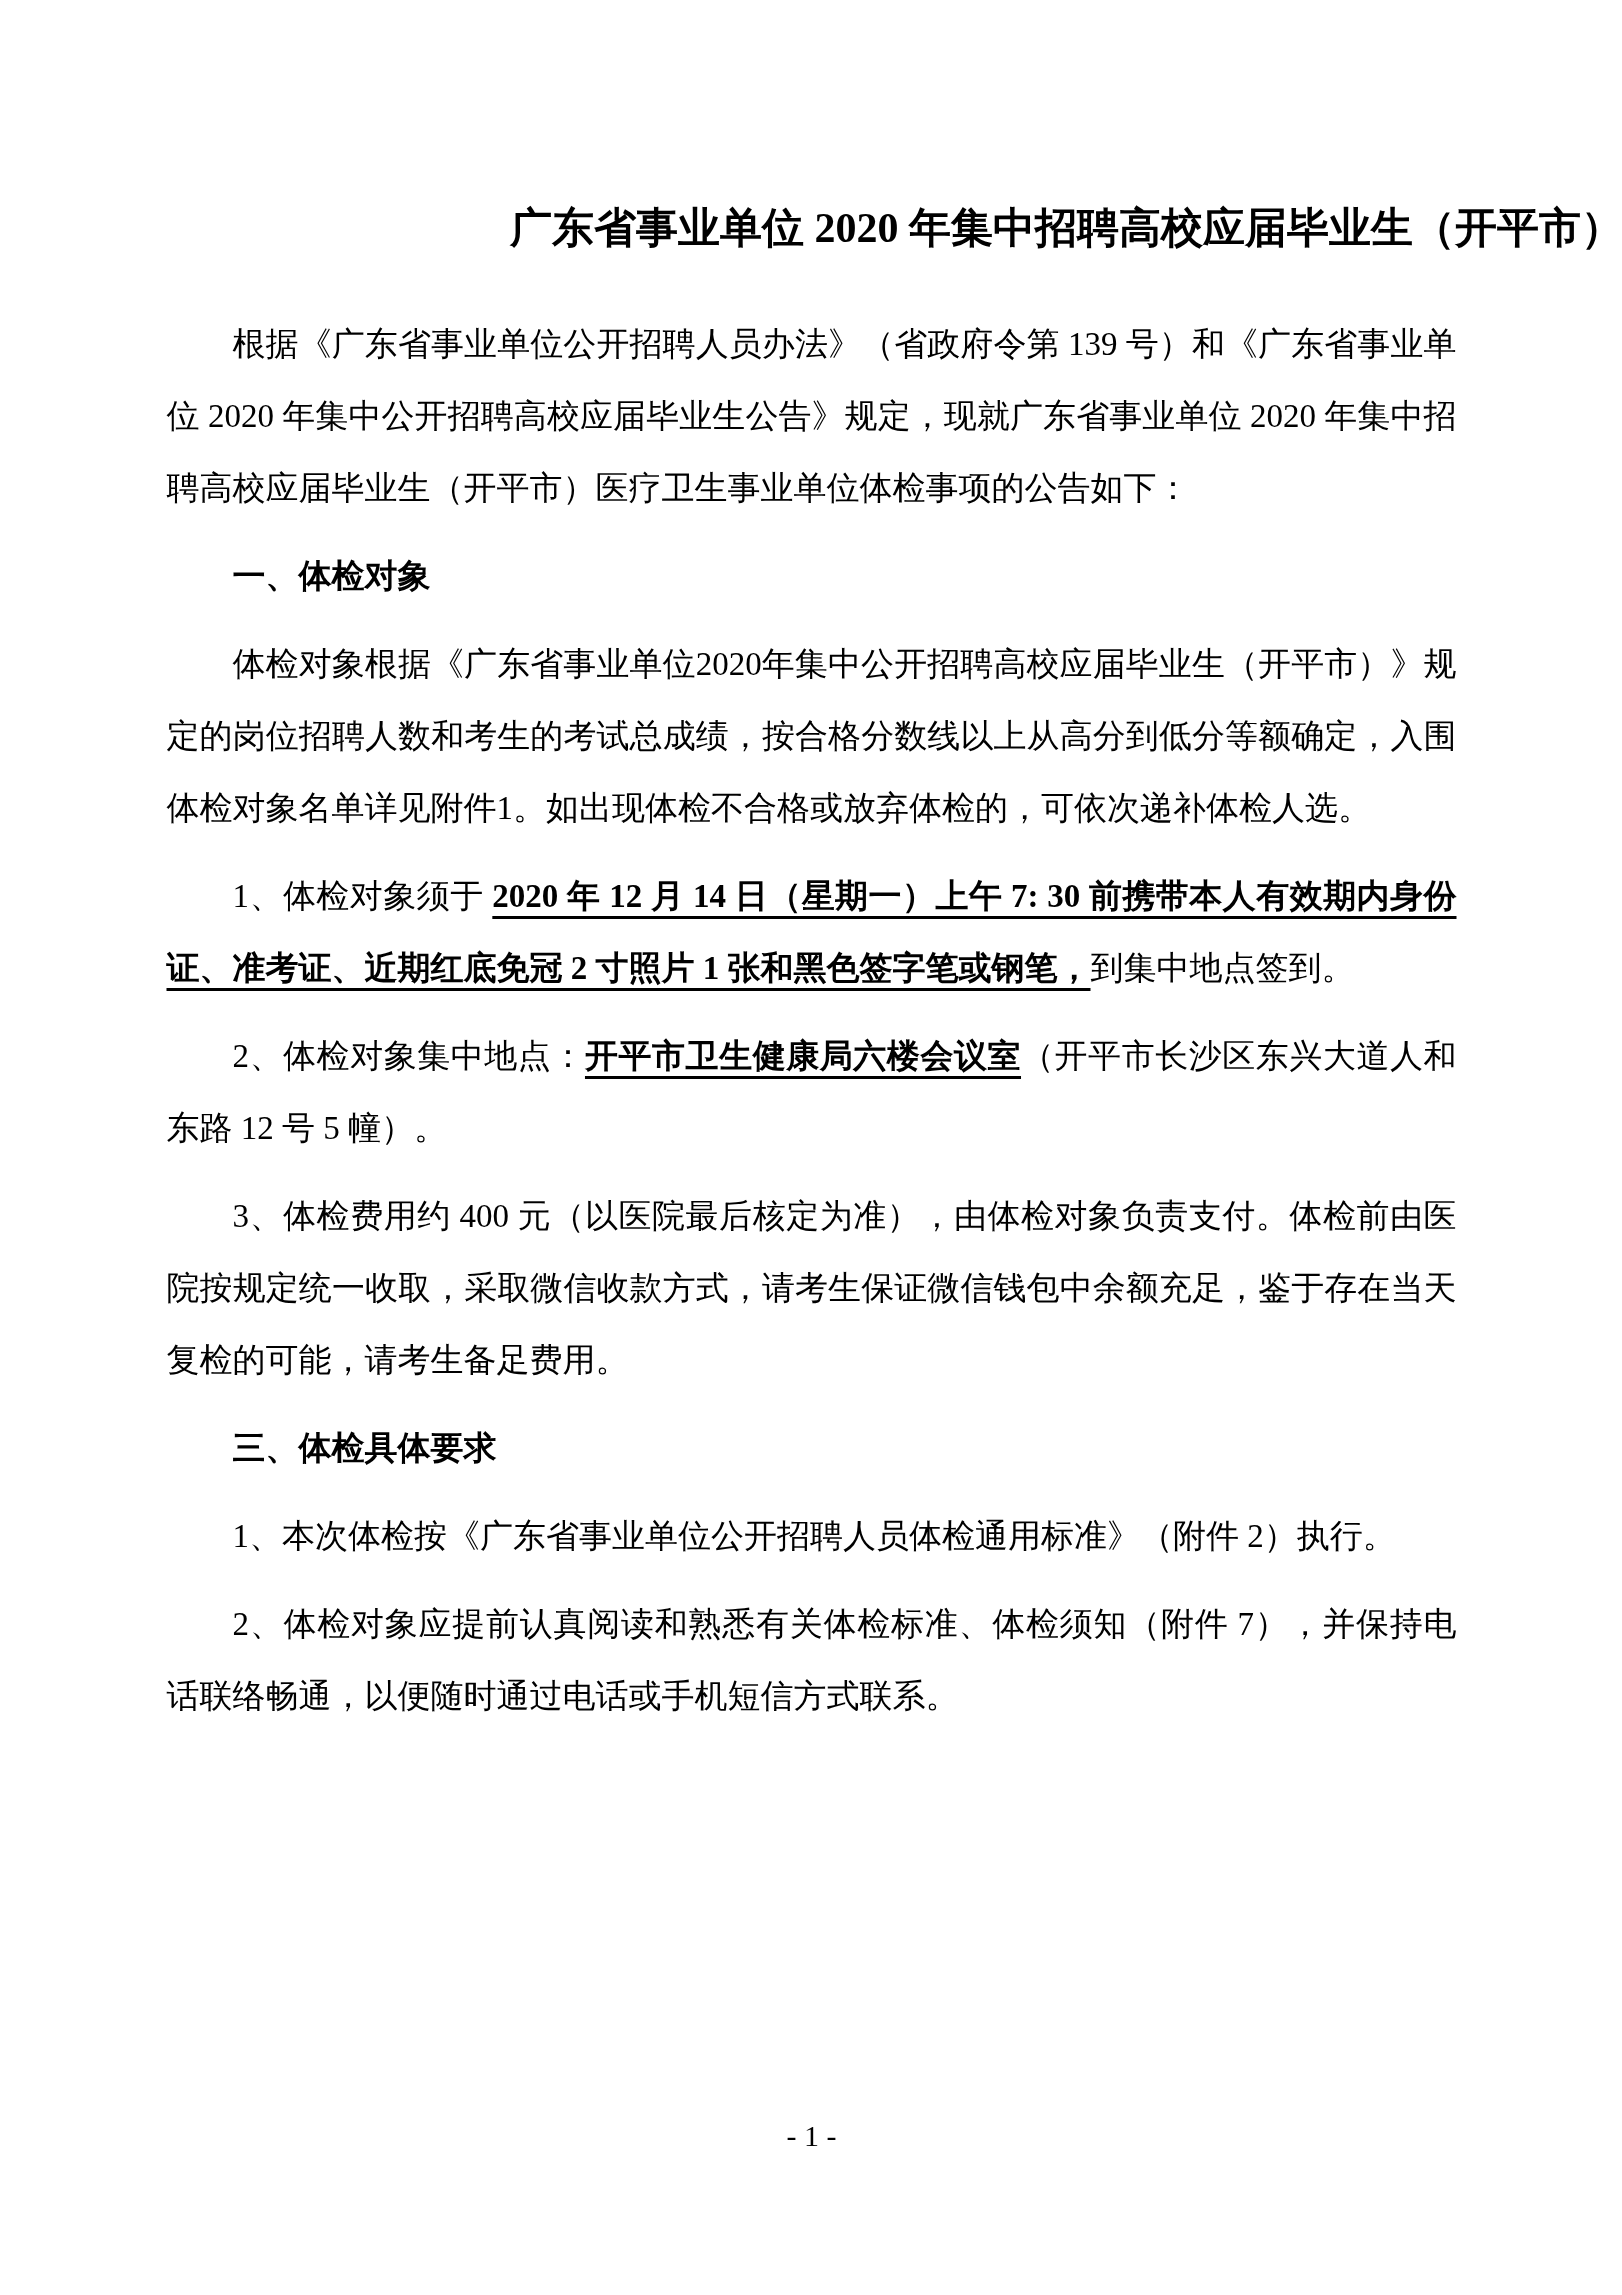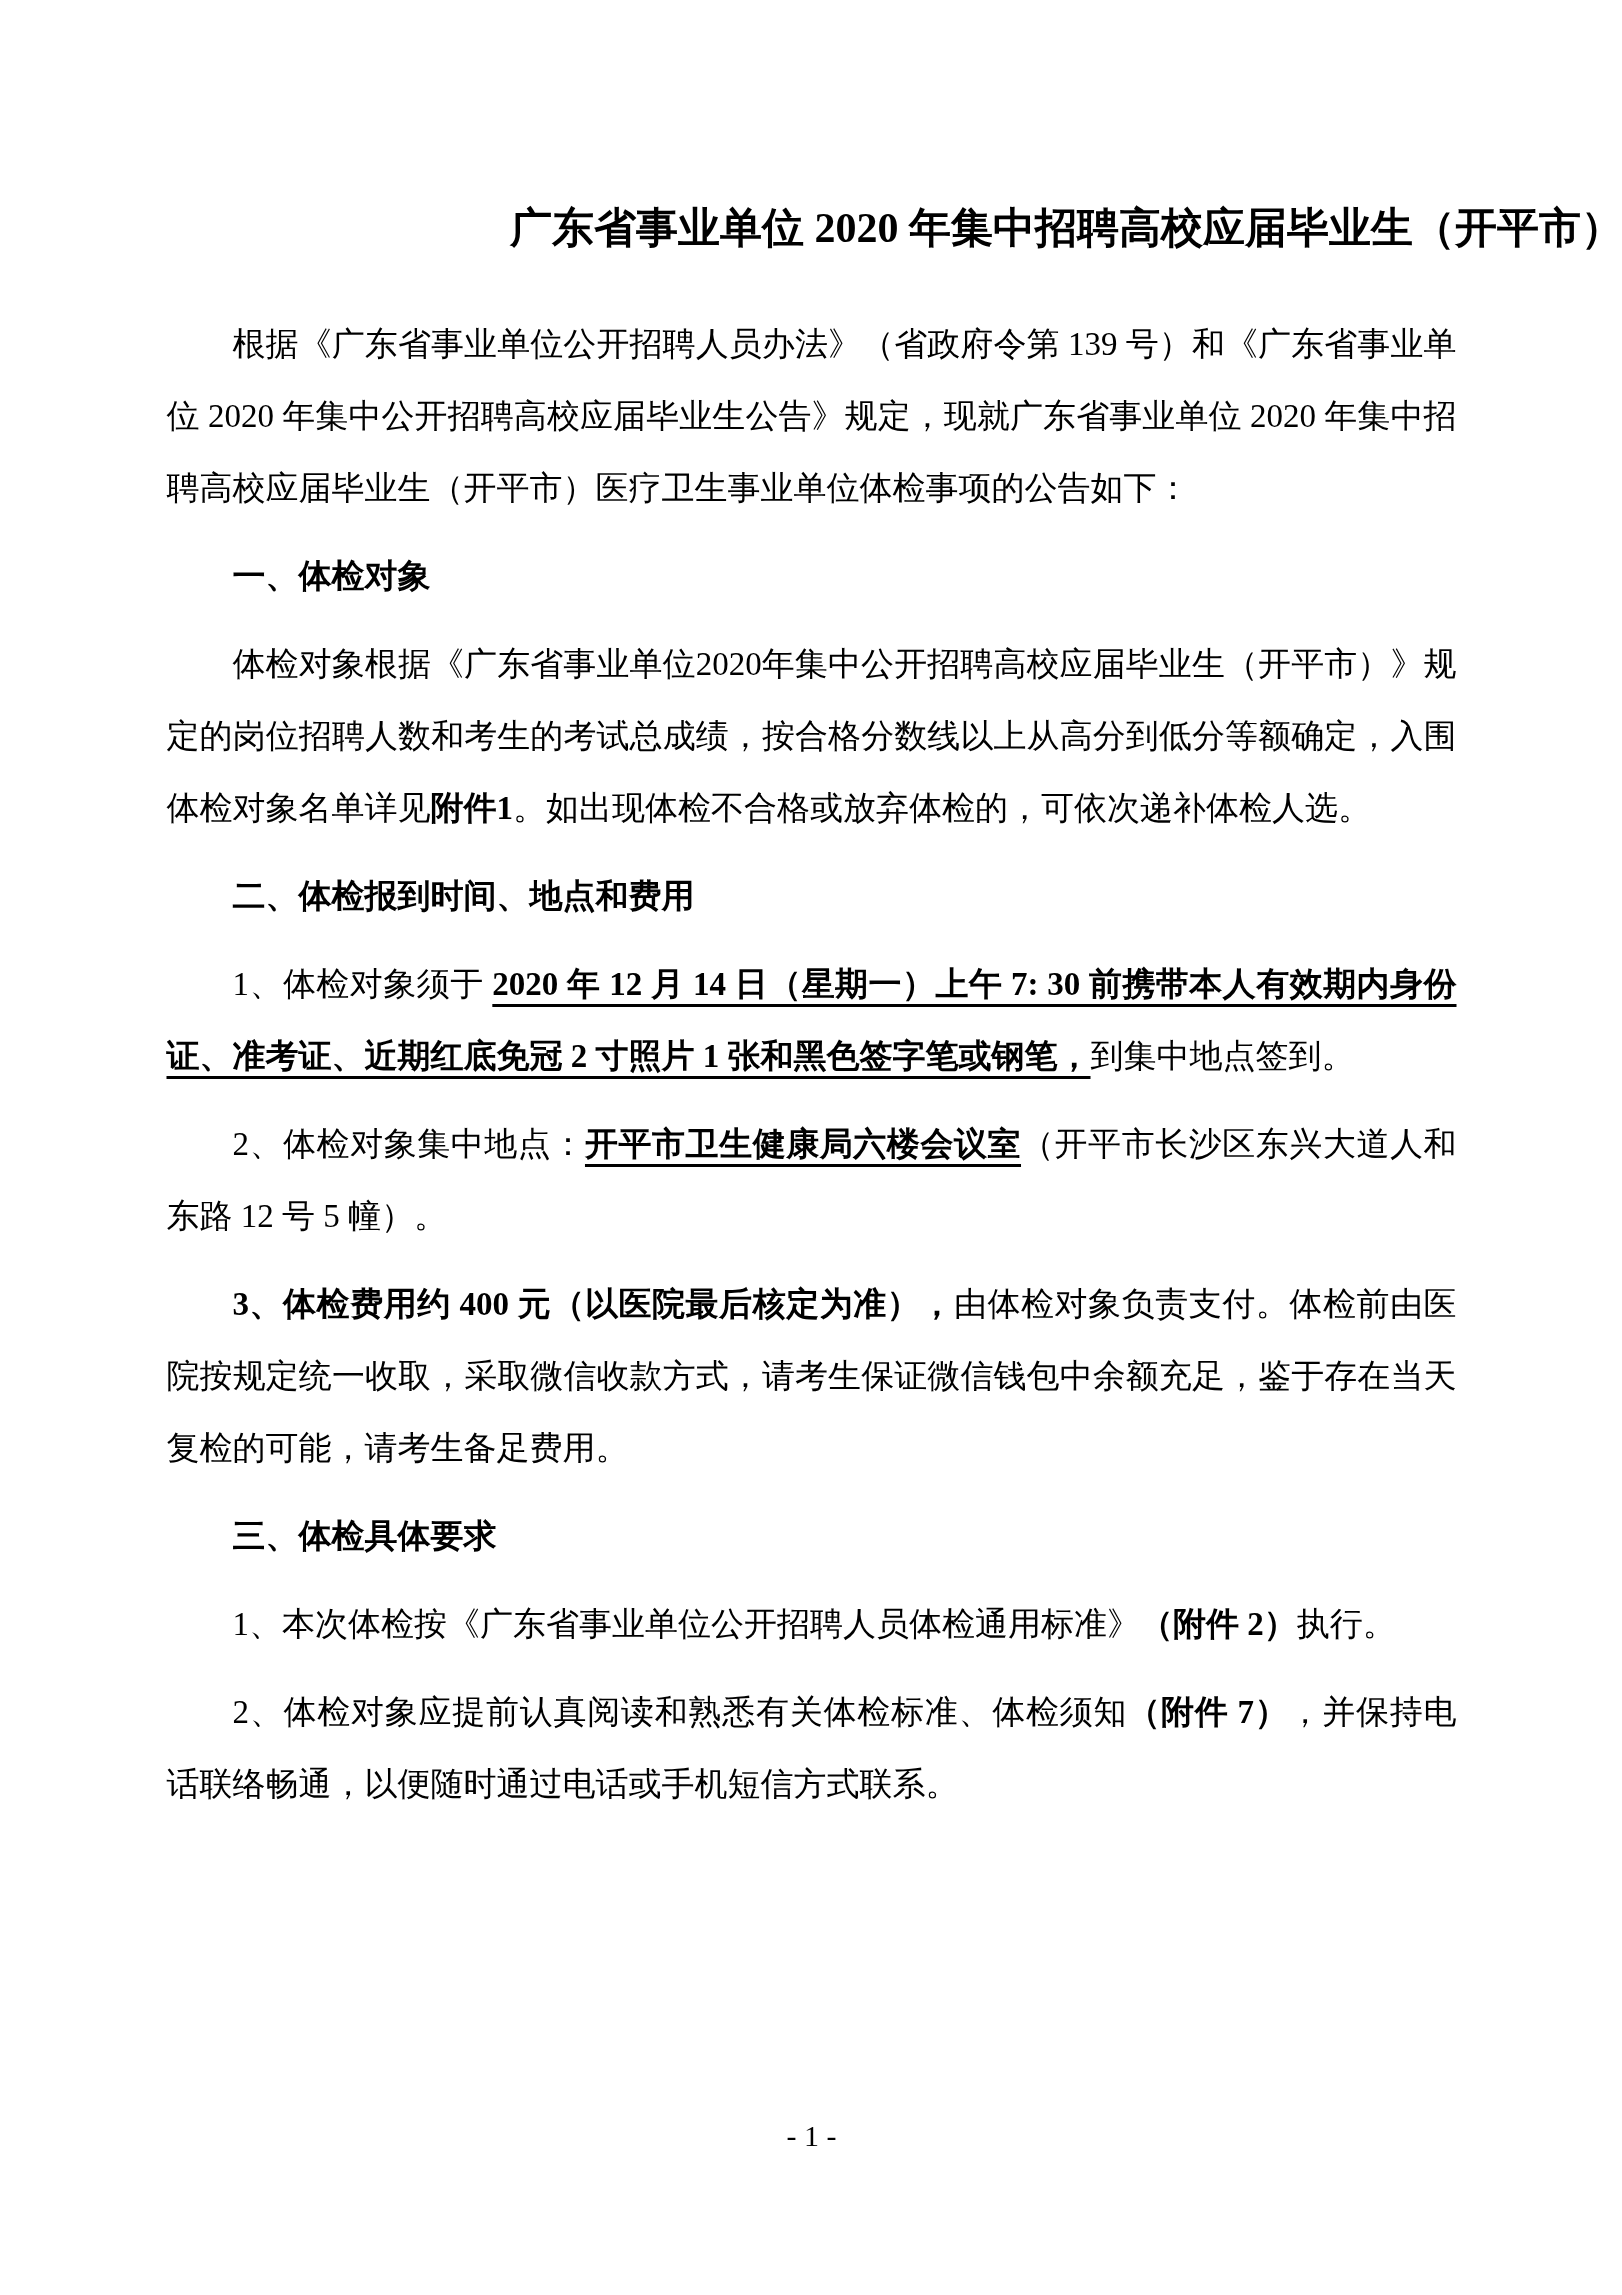--- a/index.html
+++ b/index.html
@@ -30,21 +30,21 @@
   }
   .doc-body p {
     margin: 16px;
     padding: 0;
     text-indent: 2em;
   }
   .heading {
     font-weight: bold;
     font-family: "Liberation Sans", sans-serif;
   }
-  .b { font-weight: bold; }
+  .b { font-weight: normal; }
   .bu {
     font-weight: bold;
     text-decoration: underline;
     text-decoration-thickness: 3.3px;
     text-underline-offset: 9.2px;
   }
   .page-footer {
     position: absolute;
     left: 0;
     right: 0;
@@ -65,21 +65,20 @@
   </div>
 
   <div class="doc-body">
 
     <p><span>根据《广东省事业单位公开招聘人员办法》（省政府令第 139 号）和《广东省事业单位 2020 年集中公开招聘高校应届毕业生公告》规定，现就广东省事业单位 2020 年集中招聘高校应届毕业生（开平市）医疗卫生事业单位体检事项的公告如下：</span></p>
 
     <p class="heading">一、体检对象</p>
 
     <p><span>体检对象根据《广东省事业单位2020年集中公开招聘高校应届毕业生（开平市）》规定的岗位招聘人数和考生的考试总成绩，按合格分数线以上从高分到低分等额确定，入围体检对象名单详见</span><span class="b">附件1</span><span>。如出现体检不合格或放弃体检的，可依次递补体检人选。</span></p>
 
-    <p class="heading">二、体检报到时间、地点和费用</p>
 
     <p><span>1、体检对象须于 </span><span class="bu">2020 年 12 月 14 日（星期一）上午 7: 30 前携带本人有效期内身份证、准考证、近期红底免冠 2 寸照片 1 张和黑色签字笔或钢笔，</span><span>到集中地点签到。</span></p>
 
     <p><span>2、体检对象集中地点：</span><span class="bu">开平市卫生健康局六楼会议室</span><span>（开平市长沙区东兴大道人和东路 12 号 5 幢）。</span></p>
 
     <p><span class="b">3、体检费用约 400 元（以医院最后核定为准），</span><span>由体检对象负责支付。体检前由医院按规定统一收取，采取微信收款方式，请考生保证微信钱包中余额充足，鉴于存在当天复检的可能，请考生备足费用。</span></p>
 
     <p class="heading">三、体检具体要求</p>
 
     <p><span>1、本次体检按《广东省事业单位公开招聘人员体检通用标准》</span><span class="b">（附件 2）</span><span>执行。</span></p>

